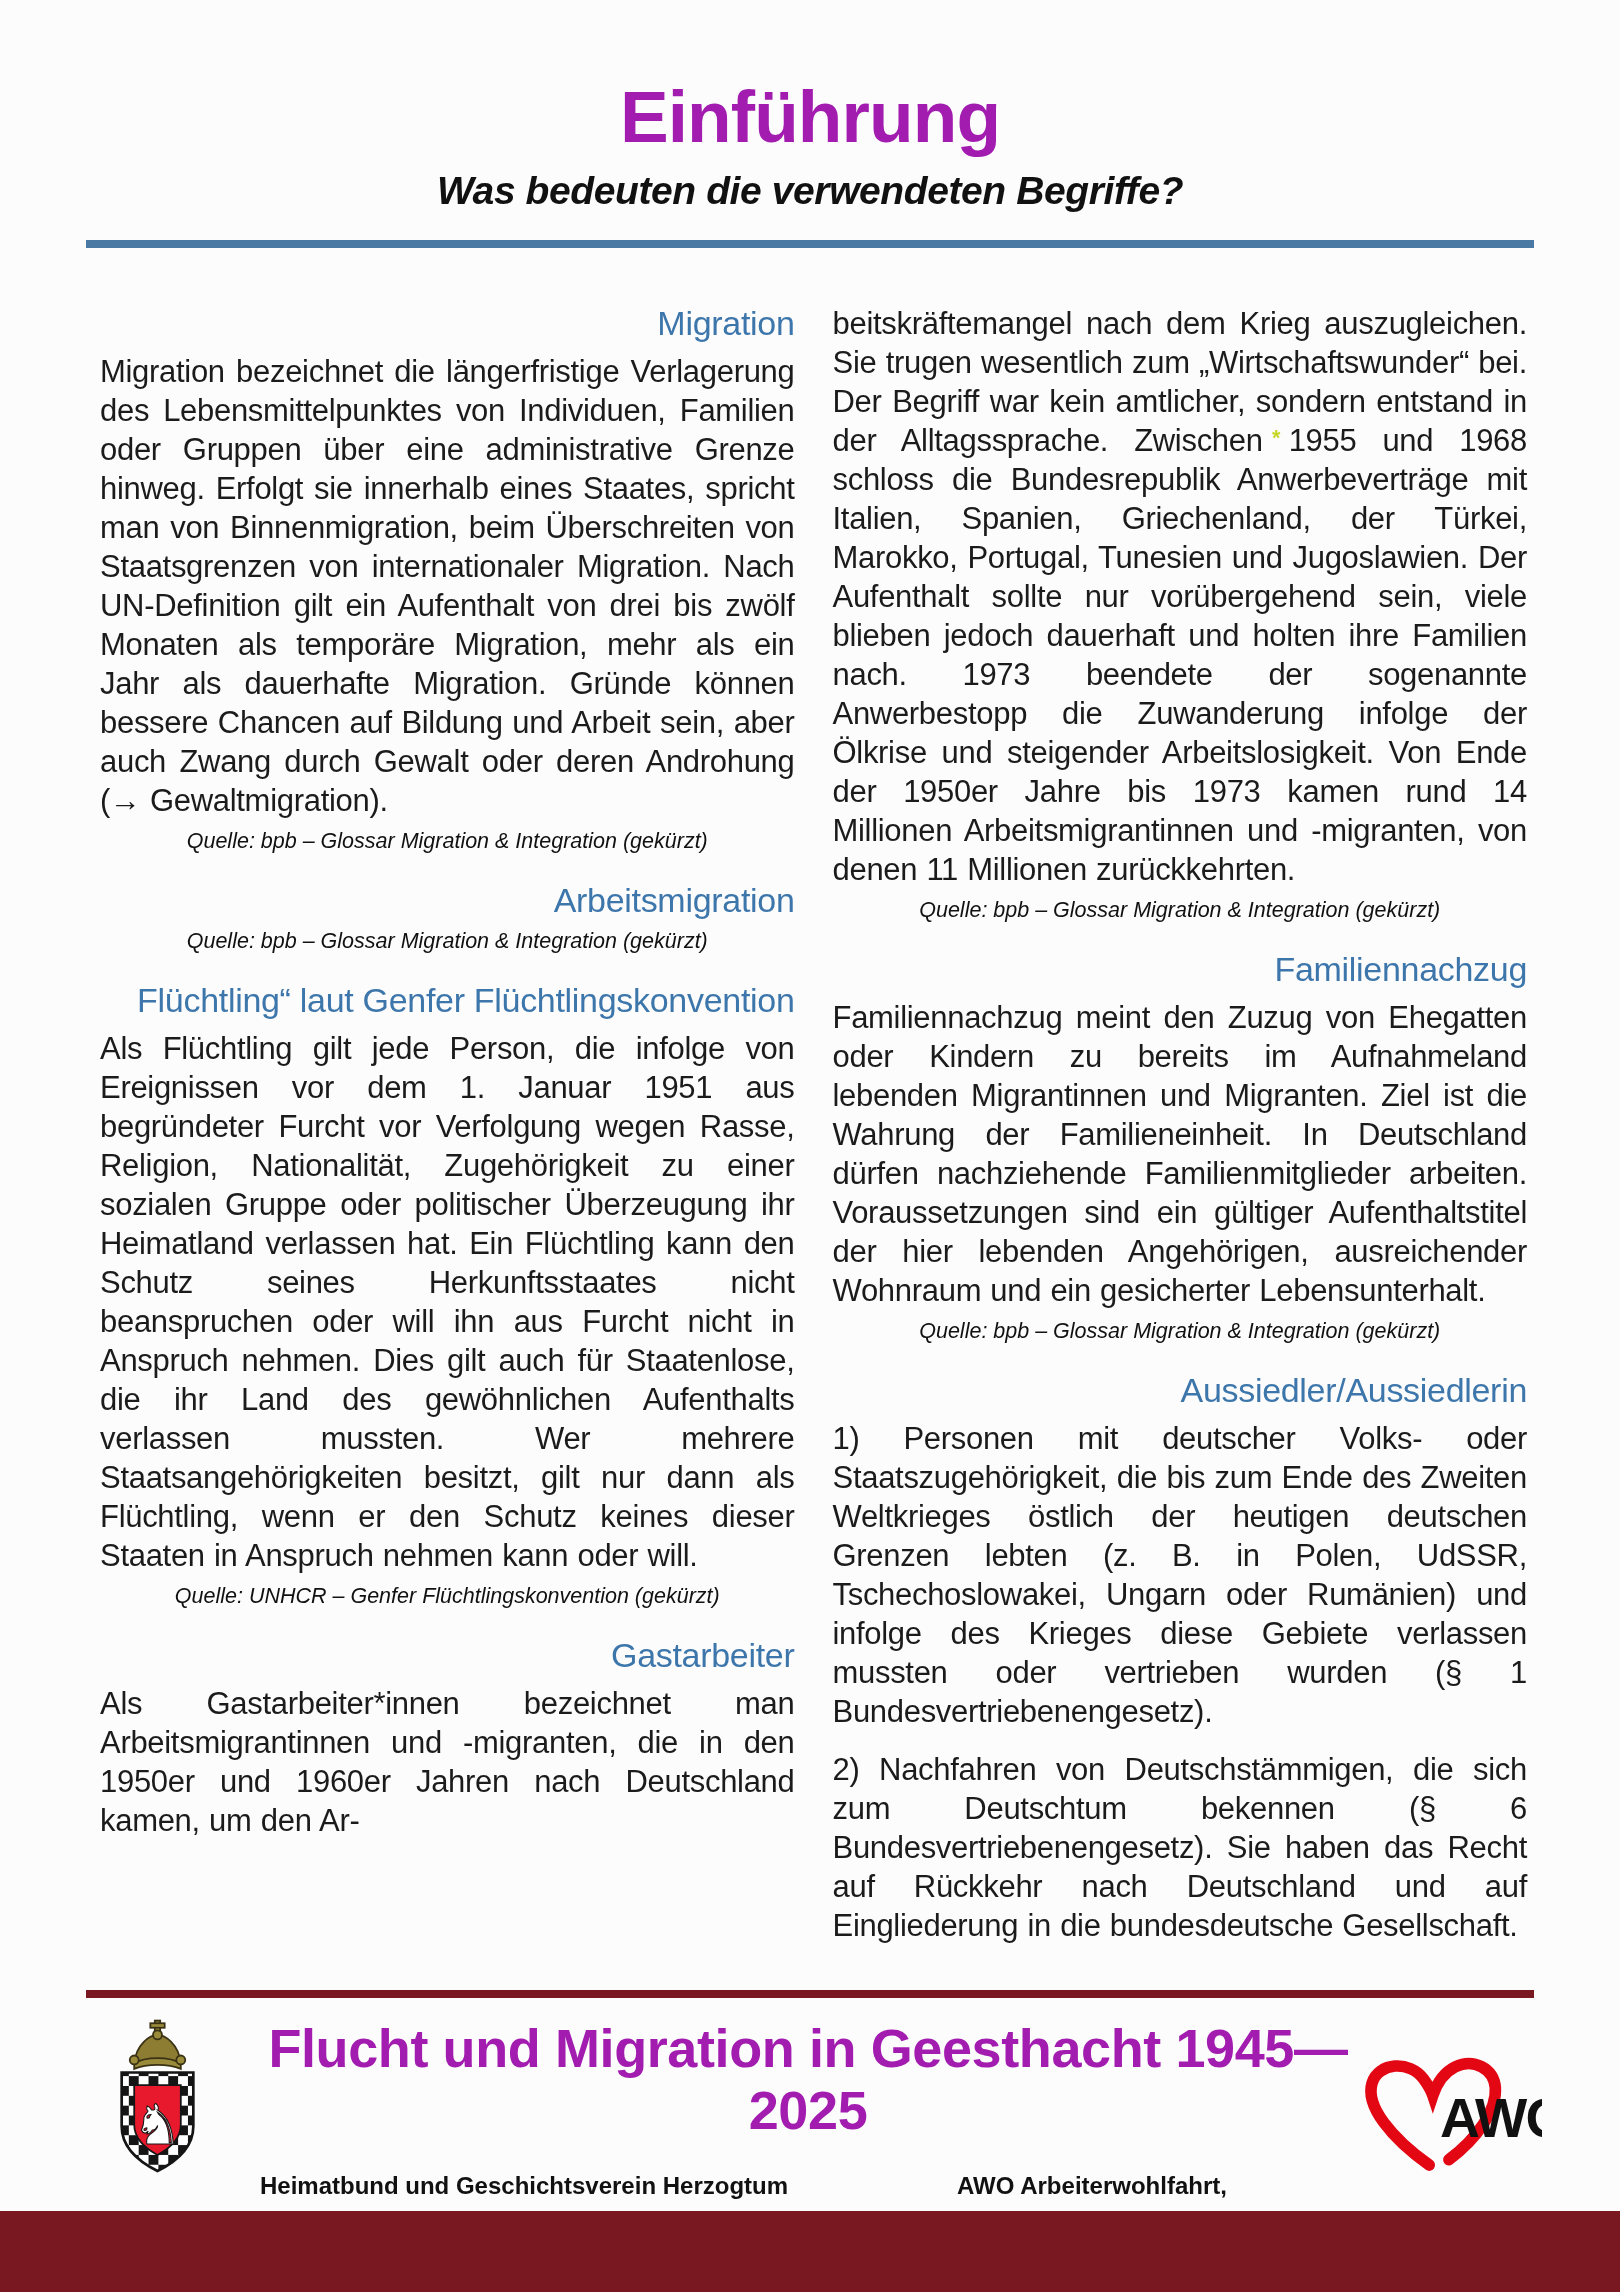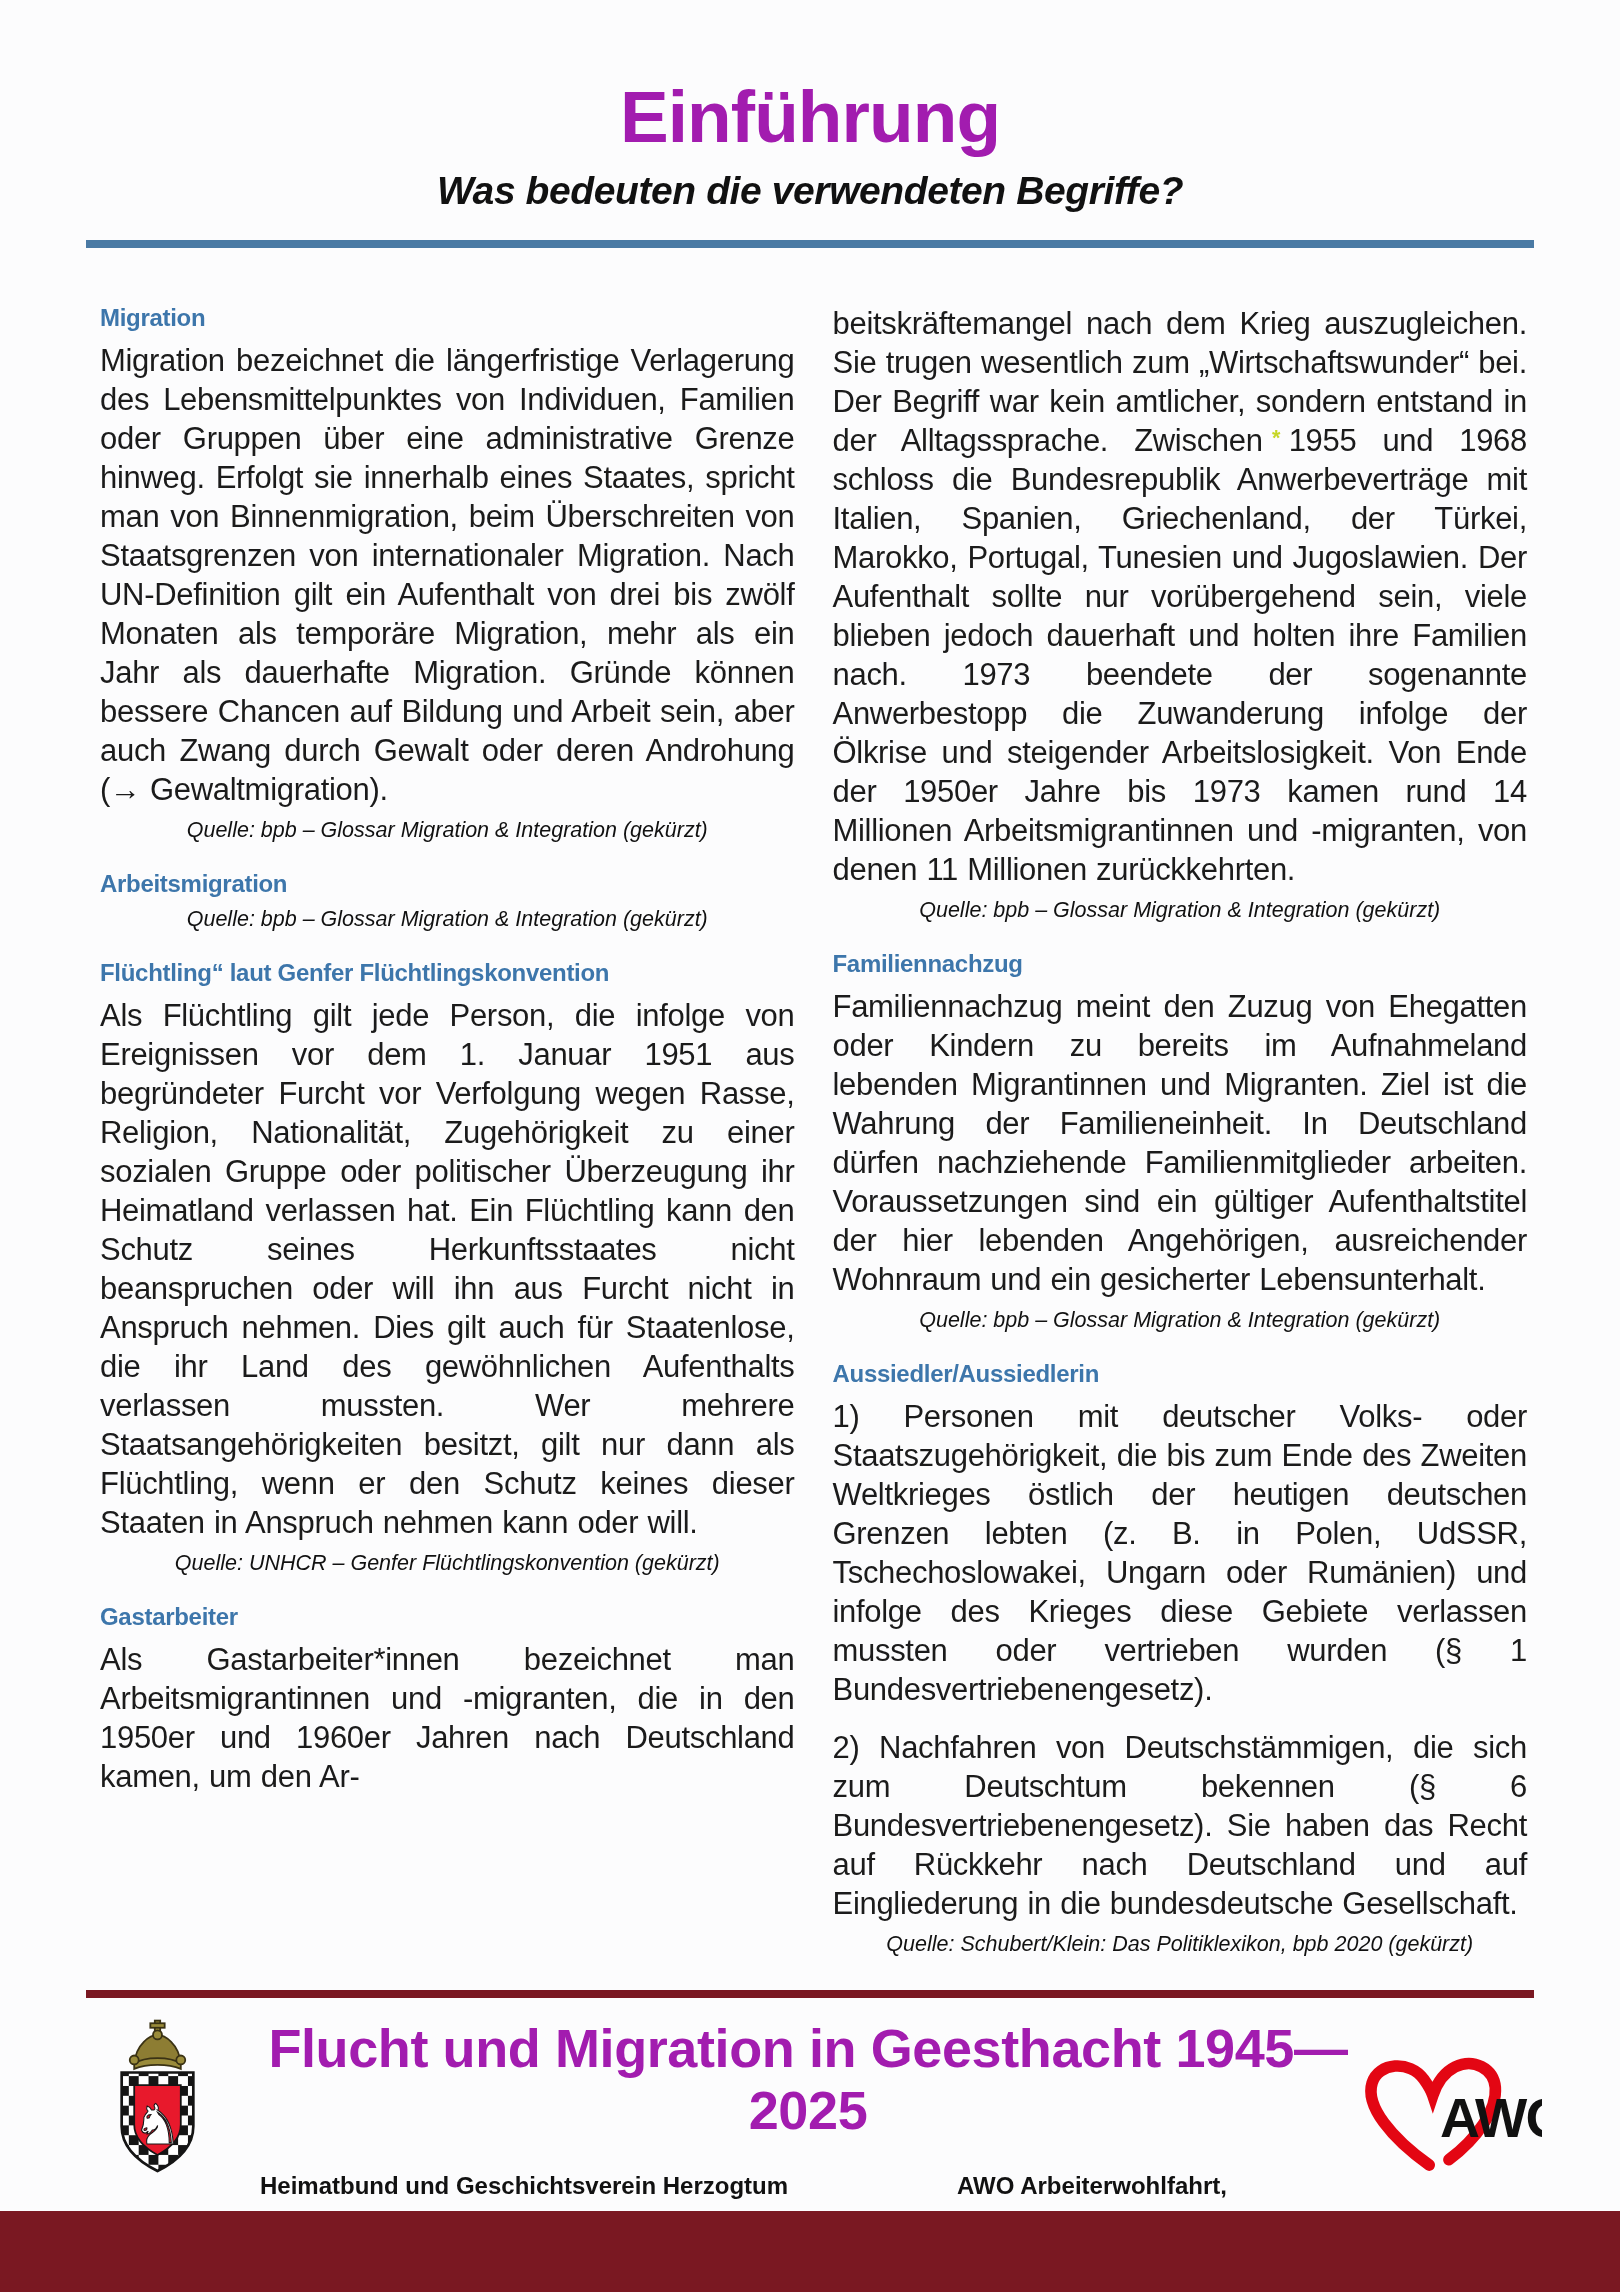--- a/index.html
+++ b/index.html
@@ -8,21 +8,21 @@
 
   
   .header{padding-top:79px;text-align:center;}
   .doc-title{font-size:73px;font-weight:800;color:#a21caf;letter-spacing:-0.9px;line-height:1.05;}
   .doc-subtitle{margin-top:13px;font-size:39px;font-weight:700;font-style:italic;color:#111;letter-spacing:-0.4px;}
   .rule-blue{margin:27px 86px 0 86px;height:8px;background:#4a7aa4;}
 
   
   .columns{display:flex;gap:38px;padding:56px 93px 0 100px;box-sizing:border-box;}
   .col{flex:1 1 0;min-width:0;}
-  .sec-heading{font-size:24px;font-weight:700;color:#3d76ab;letter-spacing:-0.3px;margin:27px 0 9px 0;}
+  .sec-heading{font-size:34px;font-weight:400;color:#3d76ab;letter-spacing:-0.3px;margin:27px 0 9px 0;text-align:right;}
   .col .section:first-child .sec-heading{margin-top:0;}
   .sec-body{font-size:31px;line-height:39px;text-align:justify;letter-spacing:-0.3px;word-spacing:0.9px;}
   .sec-body + .sec-body{margin-top:19.7px;}
   .sec-source{font-size:21.5px;font-style:italic;margin:9px 0 0 0;color:#111;text-align:center;}
   .annotation-mark{position:absolute;left:1272px;top:426px;font-size:21.5px;color:#c6d627;font-weight:700;}
 
   
   .rule-maroon{position:absolute;left:86px;right:86px;top:1990px;height:8px;background:#7a1822;}
   .footer-center{position:absolute;left:240px;right:244px;top:2017px;text-align:center;}
   .footer-title{font-size:54px;font-weight:800;color:#a21caf;letter-spacing:-0.4px;}
@@ -73,21 +73,20 @@
       </div>
       <div class="section">
         <div class="sec-heading">Familiennachzug</div>
         <div class="sec-body">Familiennachzug meint den Zuzug von Ehegatten oder Kindern zu bereits im Aufnahmeland lebenden Migrantinnen und Migranten. Ziel ist die Wahrung der Familieneinheit. In Deutschland dürfen nachziehende Familienmitglieder arbeiten. Voraussetzungen sind ein gültiger Aufenthaltstitel der hier lebenden Angehörigen, ausreichender Wohnraum und ein gesicherter Lebensunterhalt.</div>
         <p class="sec-source">Quelle: bpb – Glossar Migration &amp; Integration (gekürzt)</p>
       </div>
       <div class="section">
         <div class="sec-heading">Aussiedler/Aussiedlerin</div>
         <div class="sec-body">1) Personen mit deutscher Volks- oder Staatszugehörigkeit, die bis zum Ende des Zweiten Weltkrieges östlich der heutigen deutschen Grenzen lebten (z. B. in Polen, UdSSR, Tschechoslowakei, Ungarn oder Rumänien) und infolge des Krieges diese Gebiete verlassen mussten oder vertrieben wurden (§ 1 Bundesvertriebenengesetz).</div>
         <div class="sec-body">2) Nachfahren von Deutschstämmigen, die sich zum Deutschtum bekennen (§ 6 Bundesvertriebenengesetz). Sie haben das Recht auf Rückkehr nach Deutschland und auf Eingliederung in die bundesdeutsche Gesellschaft.</div>
-        <p class="sec-source">Quelle: Schubert/Klein: Das Politiklexikon, bpb 2020 (gekürzt)</p>
       </div>
     </div>
 
   </div>
 
   <span class="annotation-mark">*</span>
 
   <div class="rule-maroon"></div>
 
   <div class="coa">

